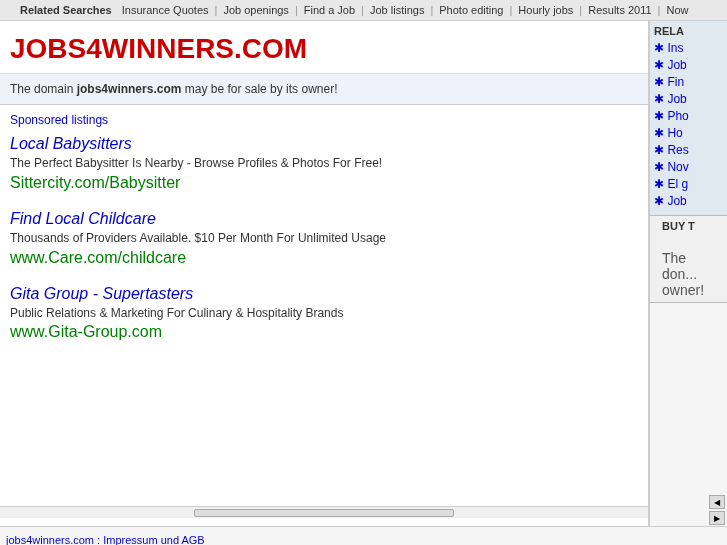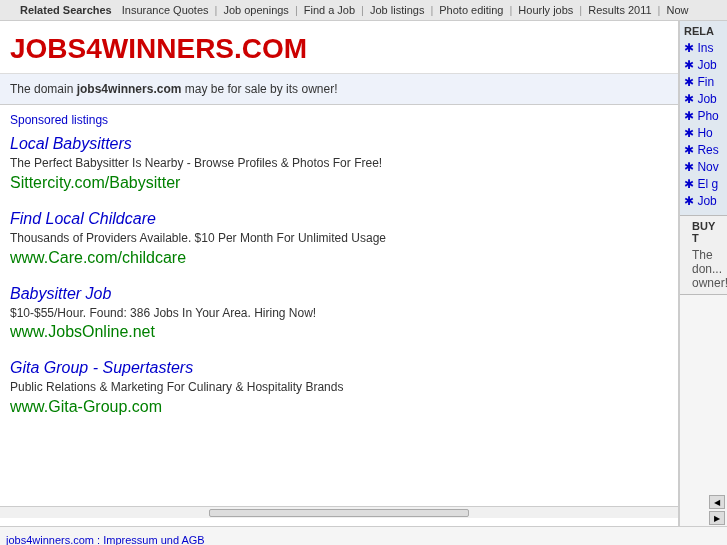--- a/index.html
+++ b/index.html
@@ -111,21 +111,21 @@
     }
 
     .ad-url {
       font-size: 16px;
       color: #008000;
       text-decoration: none;
     }
 
     
     #right-sidebar {
-      width: 48px;
+      width: 78px;
       background: #f5f5f5;
       border-left: 1px solid #ccc;
       overflow: hidden;
       font-size: 11px;
     }
 
     #sidebar-related {
       background: #e0e8f0;
       padding: 4px 4px;
       border-bottom: 1px solid #bbb;
@@ -150,23 +150,23 @@
       padding: 4px 12px;
       background: #f0f0f0;
       border-bottom: 1px solid #bbb;
     }
     #sidebar-buy .buy-title {
       font-weight: bold;
       font-size: 11px;
       color: #333;
     }
     #sidebar-buy .buy-text {
-      font-size: 12px;
+      font-size: 14px;
       color: #555;
-      margin-top: 4px;
+      margin-top: 18px;
     }
 
     
     #bottom-scroll {
       height: 12px;
       background: #f0f0f0;
       border-top: 1px solid #ccc;
       display: flex;
       align-items: center;
       padding: 0 2px;
@@ -257,25 +257,20 @@
         <div class="ad-desc">The Perfect Babysitter Is Nearby - Browse Profiles &amp; Photos For Free!</div>
         <a class="ad-url" href="#">Sittercity.com/Babysitter</a>
       </div>
 
       <div class="ad-item">
         <a class="ad-title" href="#">Find Local Childcare</a>
         <div class="ad-desc">Thousands of Providers Available. $10 Per Month For Unlimited Usage</div>
         <a class="ad-url" href="#">www.Care.com/childcare</a>
       </div>
 
-      <div class="ad-item">
-        <a class="ad-title" href="#">Babysitter Job</a>
-        <div class="ad-desc">$10-$55/Hour. Found: 386 Jobs In Your Area. Hiring Now!</div>
-        <a class="ad-url" href="#">www.JobsOnline.net</a>
-      </div>
 
       <div class="ad-item">
         <a class="ad-title" href="#">Gita Group - Supertasters</a>
         <div class="ad-desc">Public Relations &amp; Marketing For Culinary &amp; Hospitality Brands</div>
         <a class="ad-url" href="#">www.Gita-Group.com</a>
       </div>
 
     </div>
 
     <div id="bottom-scroll">

